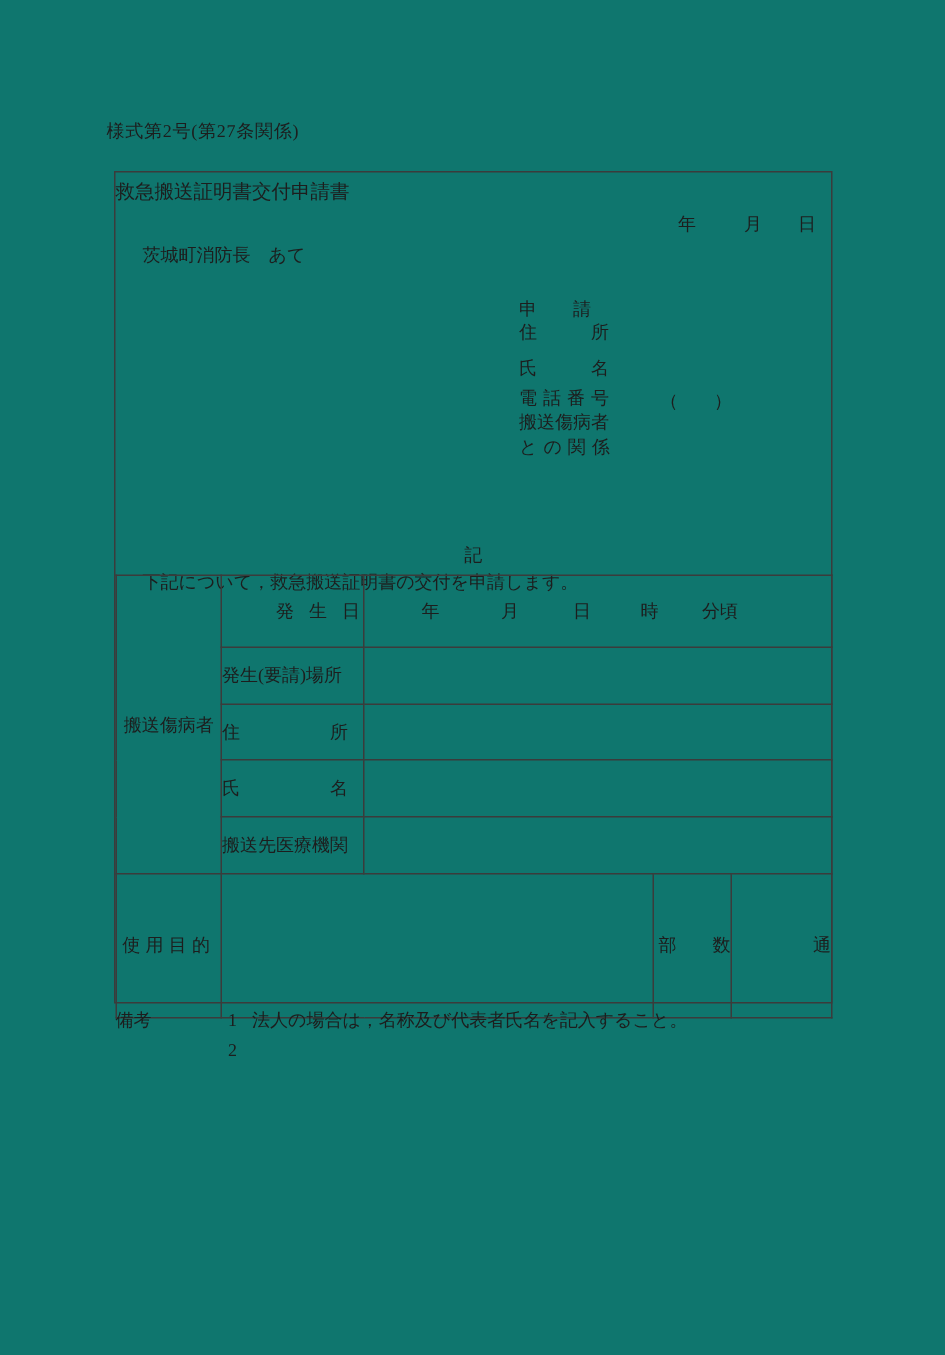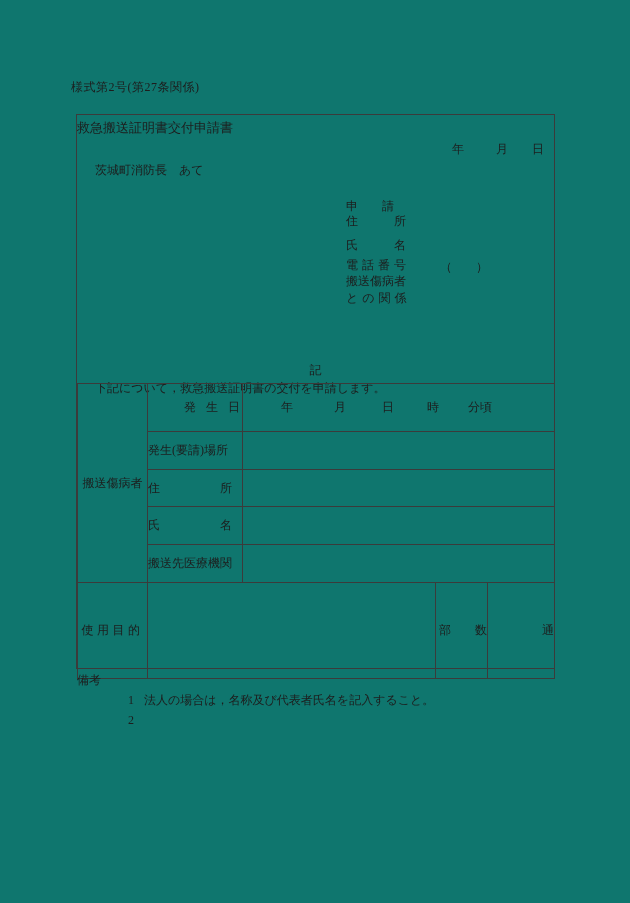--- a/index.html
+++ b/index.html
@@ -41,21 +41,21 @@
   .c-label { padding-left:5px; white-space:pre; }
   .ls10 { letter-spacing:10px; }
   .dt-cell span { display:inline-block; }
   .t0 { margin-left:38px; } .t1 { margin-left:38px; } .t2 { margin-left:33px; }
   .t3 { margin-left:30px; } .t4 { margin-left:26px; }
   .c-usage { text-align:center; }
   .c-usage span { letter-spacing:3.5px; }
   .c-copies { text-align:right; white-space:pre; }
   .c-unit { text-align:right; padding-right:13px; }
 
-  .remarks { position:absolute; left:77px; top:670px; display:flex; align-items:flex-start; line-height:20px;flex-direction:column; }
+  .remarks { position:absolute; left:77px; top:670px; display:flex; align-items:flex-start; line-height:20px; }
   .remark-items { margin-left:51px; }
   .remark-item { display:flex; }
   .remark-num { width:16px; }
 </style>
 </head>
 <body>
 
 <div class="page">
 
   <div class="form-ref">様式第2号(第27条関係)</div>

